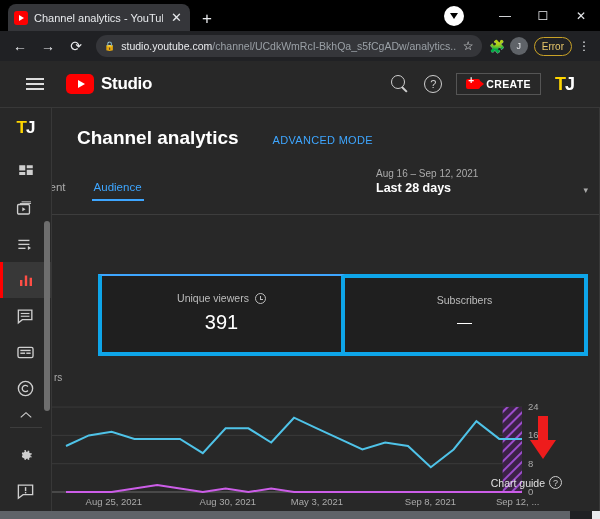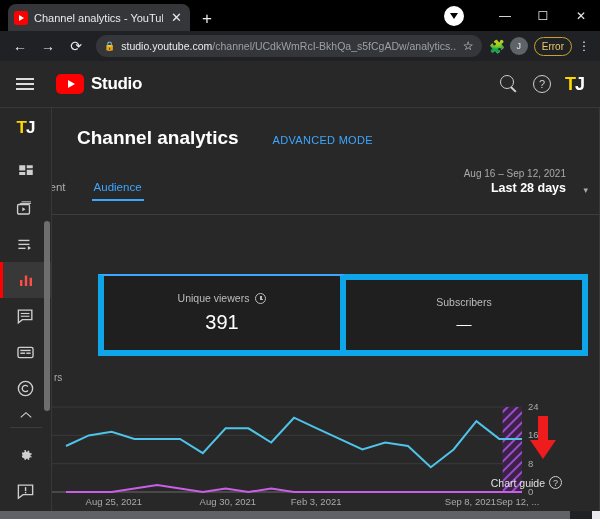--- a/index.html
+++ b/index.html
@@ -56,21 +56,21 @@
     font-size:9px;display:flex;align-items:center;justify-content:center;flex:none;}
   .errorpill { height:19px;border:1px solid #c9a227;border-radius:10px;color:#e7c66a;
     font-size:10px;display:flex;align-items:center;padding:0 7px;flex:none;margin-left:2px;}
   .kebab { color:#e8eaed; font-size:12px; width:16px; text-align:center; flex:none; }
 
   
   .page { position:absolute; left:0; top:61px; width:600px; height:458px; background:#282828; }
 
   .yt-header {
     position:absolute; left:0; top:0; width:600px; height:47px;
-    background:#282828; display:flex; align-items:center; padding:0 16px;
+    background:#282828; display:flex; align-items:center; padding:0 26px;
     border-bottom:1px solid #383838;
   }
   .hamburger { width:18px; display:flex; flex-direction:column; gap:3px; margin-right:22px;}
   .hamburger i { display:block; height:2px; background:#dcdcdc; }
   .ytlogo { display:flex; align-items:center; gap:7px; }
   .ytmark { width:28px;height:20px;background:#ff0000;border-radius:5px;display:flex;align-items:center;justify-content:center;}
   .ytmark:after{content:"";border-left:7px solid #fff;border-top:4.5px solid transparent;border-bottom:4.5px solid transparent;margin-left:2px;}
   .ytword { color:#fff; font-size:17px; font-weight:bold; letter-spacing:-0.3px; }
   .hdr-right { margin-left:auto; display:flex; align-items:center; gap:14px; }
   .ico-circle { width:18px;height:18px;border:1.6px solid #cfcfcf;border-radius:50%;
@@ -102,30 +102,30 @@
 
   .title-row { position:absolute; left:25px; top:19px; display:flex; align-items:baseline; gap:34px; }
   .page-title { color:#fff; font-size:19px; font-weight:bold; }
   .adv-mode { color:#3ea6ff; font-size:11px; font-weight:normal; letter-spacing:.3px; }
 
   .tabs-row { position:absolute; left:-14px; top:69px; width:330px; height:38px; display:flex; align-items:flex-start; gap:24px; padding-left:0; }
   .tabitem { font-size:11.5px; color:#aaa; padding:4px 2px 8px; position:relative; white-space:nowrap;}
   .tabitem.active { color:#3ea6ff; }
   .tabitem.active:after { content:""; position:absolute; left:0; right:0; bottom:0; height:2.5px; background:#3ea6ff; }
 
-  .daterange { position:absolute; right:34px; top:60px; width:190px; text-align:right; }
+  .daterange { position:absolute; right:34px; top:60px; width:190px; text-align:left; }
   .dr-sub { color:#aaa; font-size:10px; }
   .dr-main { color:#fff; font-size:12.5px; font-weight:bold; margin-top:2px; }
   .dr-caret { position:absolute; right:-22px; top:17px; color:#aaa; font-size:9px; }
 
   .tab-underline-full { position:absolute; left:0; top:106px; width:548px; height:1px; background:#3d3d3d; }
 
   
   .cards { position:absolute; left:46px; top:166px; width:490px; height:82px; display:flex;justify-content:space-between; }
-  .card { flex:1; background:#1f1f1f; border:6px solid #0ea5e9; display:flex; flex-direction:column; align-items:center; padding-top:16px; }
+  .card { flex:1; background:#1f1f1f; border:4px solid #0ea5e9; display:flex; flex-direction:column; align-items:center; padding-top:16px; }
   .card + .card { border-left:none; }
   .card.selected { border-top:2px solid #3ea6ff; }
   .card-label { color:#bdbdbd; font-size:10.5px; display:flex; align-items:center; gap:6px; }
   .clock { width:11px;height:11px;border:1.3px solid #bdbdbd;border-radius:50%;position:relative;display:inline-block;}
   .clock:after{content:"";position:absolute;left:4px;top:2px;width:1.2px;height:4px;background:#bdbdbd;}
   .clock:before{content:"";position:absolute;left:4px;top:5px;width:3px;height:1.2px;background:#bdbdbd;}
   .card-value { color:#fff; font-size:20px; margin-top:7px; }
   .card-value.dash { font-size:15px; }
 
   
@@ -189,20 +189,24 @@
           <i></i>
           <i></i>
         </span>
       <span class="ytlogo">
         <span class="ytmark"></span>
         <span class="ytword">Studio</span>
       </span>
       <span class="hdr-right">
         <span class="search-ico"></span>
         <span class="ico-circle">?</span>
+        <span class="createbtn">
+          <span class="camico"></span>
+          <span>CREATE</span>
+        </span>
         <span class="tj"><span class="t">T</span><span class="j">J</span></span>
       </span>
     </div>
 
     <div class="sidebar">
       <span class="side-avatar"><span class="t">T</span><span class="j">J</span></span>
 
       <div class="side-item">
         <svg class="si" width="18" height="18" viewBox="0 0 24 24">
           <rect x="3" y="3" width="8" height="7" fill="#cfcfcf"></rect>
@@ -331,22 +335,22 @@
           </svg>
         <div class="ylabels" id="ylabels">
             <div class="ylab" style="top: 5.07692px; text-align: center;">24</div>
             <div class="ylab" style="top: 33.3846px;">16</div>
             <div class="ylab" style="top: 61.6923px;">8</div>
             <div class="ylab" style="top: 90px;">0</div>
           </div>
         <div class="xlabels" id="xlabels">
             <div class="xlab" style="left: 33.6px;">Aug 25, 2021</div>
             <div class="xlab" style="left: 147.6px;">Aug 30, 2021</div>
-            <div class="xlab" style="left: 238.8px;">Feb 3, 2021</div>
-            <div class="xlab" style="left: 352.8px; margin-left: 40px;">Sep 8, 2021</div>
+            <div class="xlab" style="left: 238.8px;">May 3, 2021</div>
+            <div class="xlab" style="left: 352.8px;">Sep 8, 2021</div>
             <div class="xlab" style="left: 444px;">Sep 12, ...</div>
           </div>
       </div>
 
       <svg class="arrow" viewBox="0 0 28 44">
         <rect x="9" y="0" width="10" height="26" fill="#ee1c1c"></rect>
         <path d="M1 24h26L14 43z" fill="#ee1c1c"></path>
       </svg>
 
       <div class="chart-guide">

